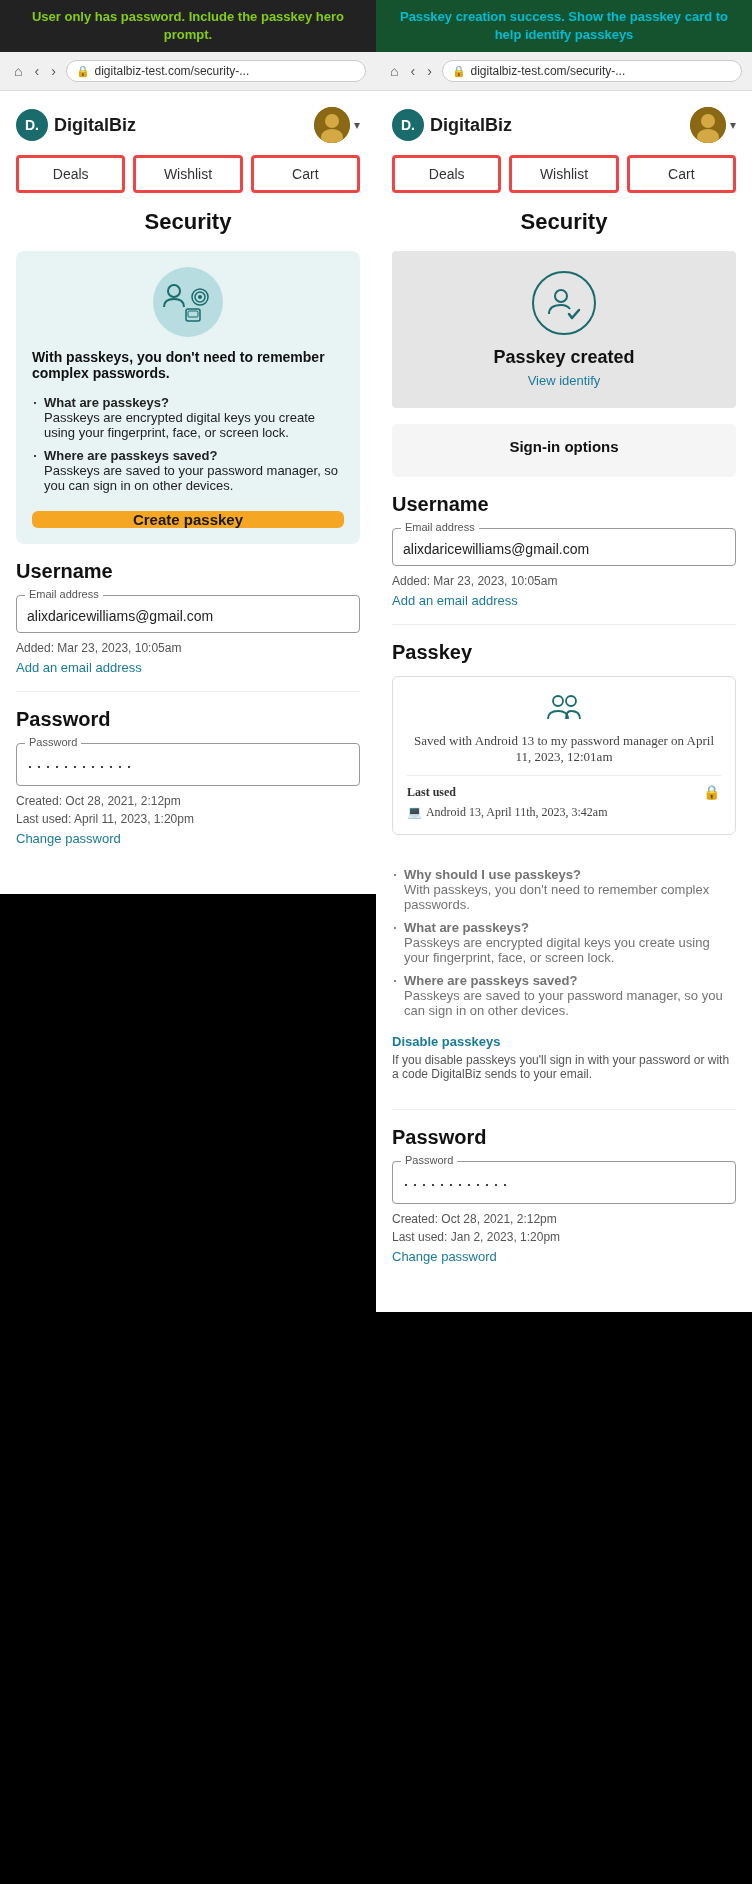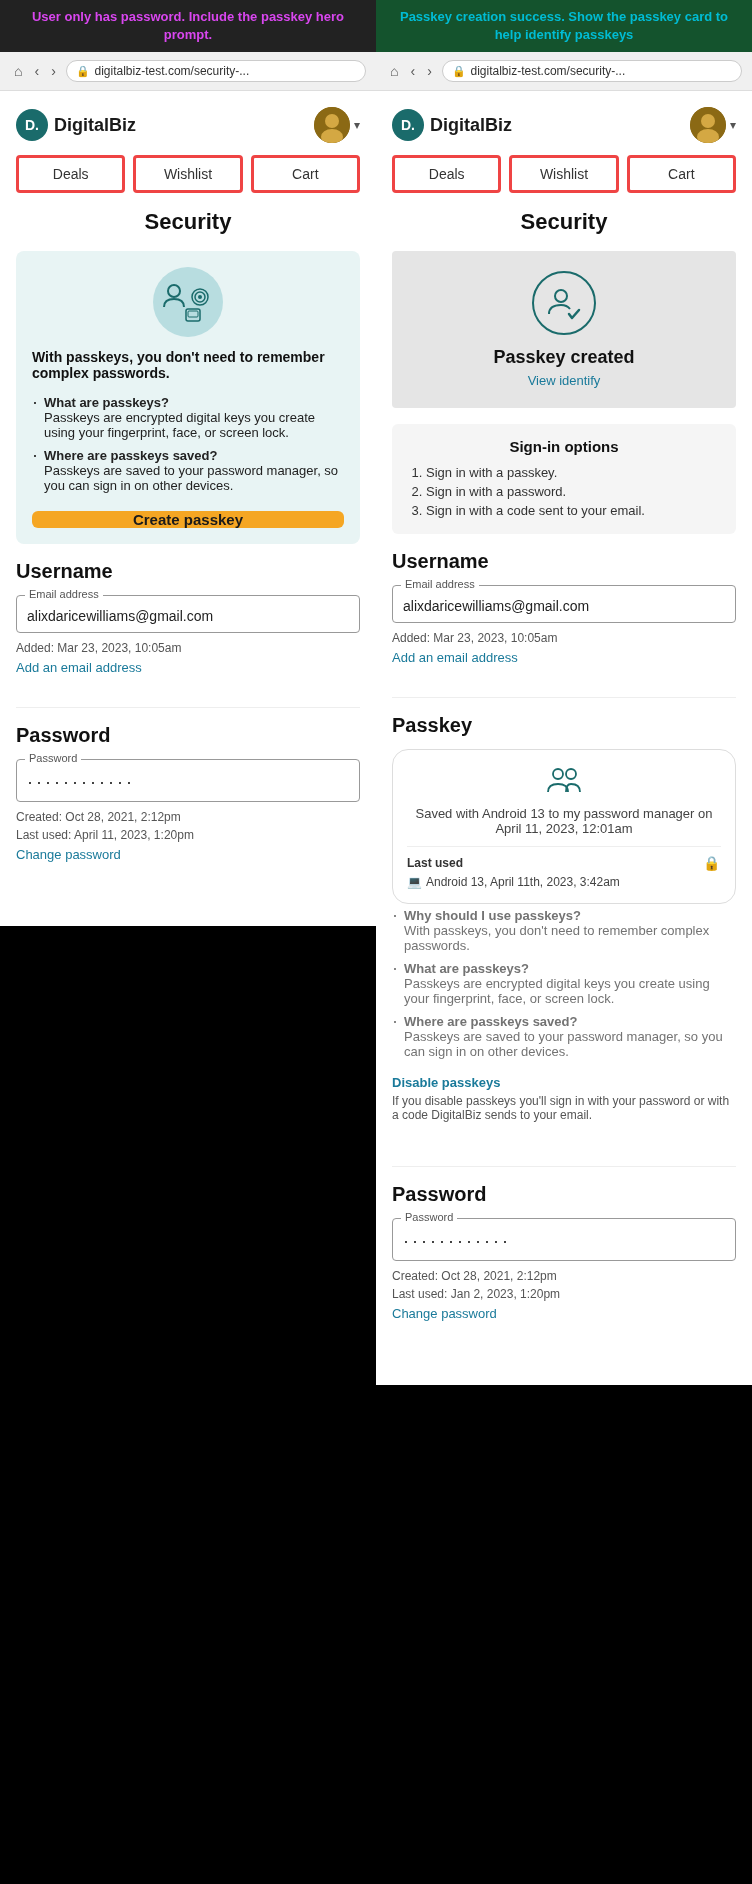--- a/index.html
+++ b/index.html
@@ -19,21 +19,21 @@
     .banner {
       flex: 1;
       padding: 8px 12px;
       text-align: center;
       font-size: 13px;
       font-weight: 600;
       line-height: 1.4;
     }
     .banner-left {
       background: #222;
-      color: #d946ef;
+      color: #84cc16;
     }
     .banner-right {
       background: #14532d;
       color: #00bcd4;
     }
 
     .panels {
       display: flex;
       width: 100%;
       align-items: flex-start;
@@ -221,21 +221,21 @@
       border: none;
       border-radius: 6px;
       cursor: pointer;
       margin-top: 14px;
       display: block;
     }
 
     
     .section {
       margin-bottom: 16px;
-      padding-bottom: 32px;
+      padding-bottom: 16px;
       border-bottom: 1px solid #eee;
     }
     .section:last-child { border-bottom: none; }
     .section-title {
       font-size: 20px;
       font-weight: 700;
       margin-bottom: 12px;
       color: #111;
     }
 
@@ -323,23 +323,24 @@
     }
     .sign-in-list li {
       font-size: 13px;
       color: #333;
       padding: 2px 0;
     }
 
     
     .passkey-card {
       border: 1px solid #ddd;
-      border-radius: 16px;
+      border-radius: 6px;
       padding: 14px;
-      margin-bottom: 0;
+      margin-bottom: 28px;
+      font-family: Liberation Serif, serif;
     }
     .passkey-card-header {
       display: flex;
       flex-direction: column;
       align-items: center;
       margin-bottom: 10px;
       gap: 6px;
     }
     .passkey-device-text {
       font-size: 13px;
@@ -559,25 +560,20 @@
             <path d="M4 30 Q4 21 16 21 Q22 21 25 25" fill="none" stroke="#1a6b6b" stroke-width="2"></path>
             <polyline points="24,30 27,34 34,26" fill="none" stroke="#1a6b6b" stroke-width="2.5" stroke-linecap="round" stroke-linejoin="round"></polyline>
           </svg>
         </div>
         <div class="passkey-created-title">Passkey created</div>
         <a class="link-text">View identify</a>
       </div>
 
       <div class="sign-in-options-card">
         <div class="sign-in-options-title">Sign-in options</div>
-        <ol class="sign-in-list">
-          <li>Sign in with a passkey.</li>
-          <li>Sign in with a password.</li>
-          <li>Sign in with a code sent to your email.</li>
-        </ol>
       </div>
 
       <div class="section">
         <h2 class="section-title">Username</h2>
         <div class="field-group">
           <span class="field-label">Email address</span>
           <div class="field-value">alixdaricewilliams@gmail.com</div>
         </div>
         <p class="meta-text">Added: Mar 23, 2023, 10:05am</p>
         <a class="link-text">Add an email address</a>

